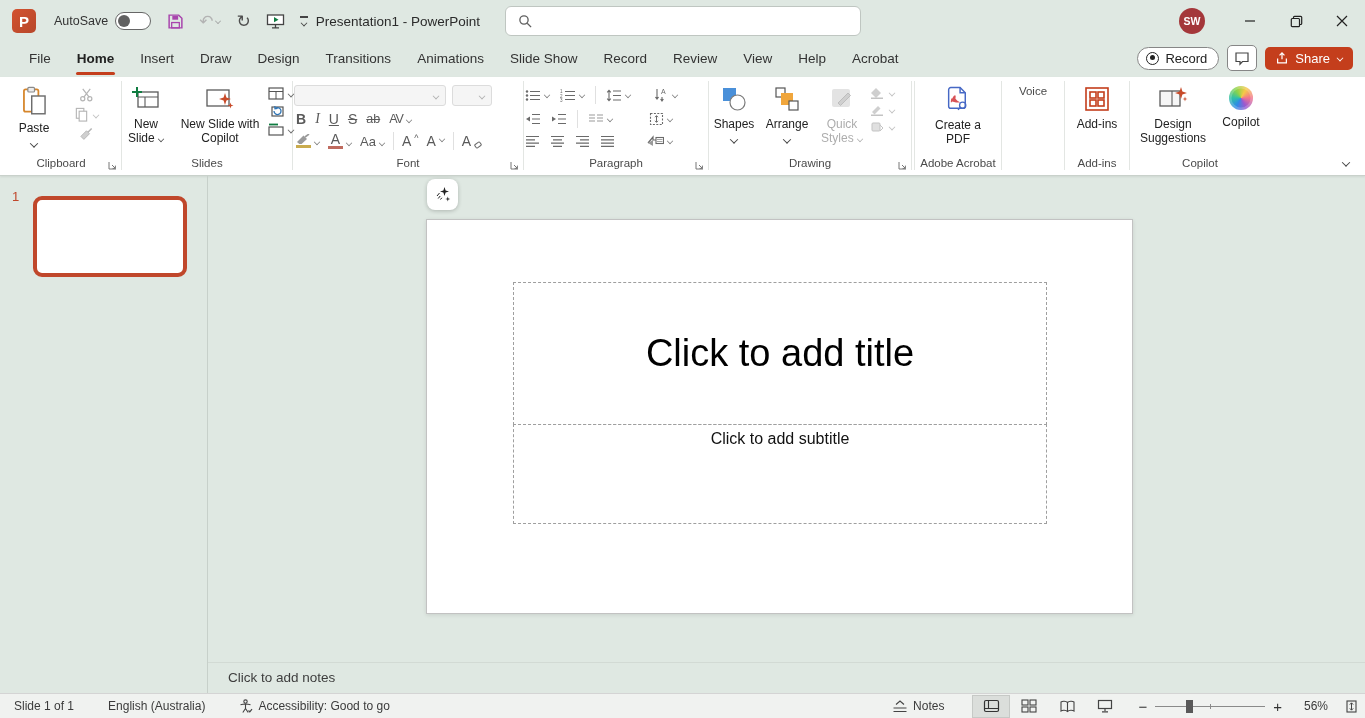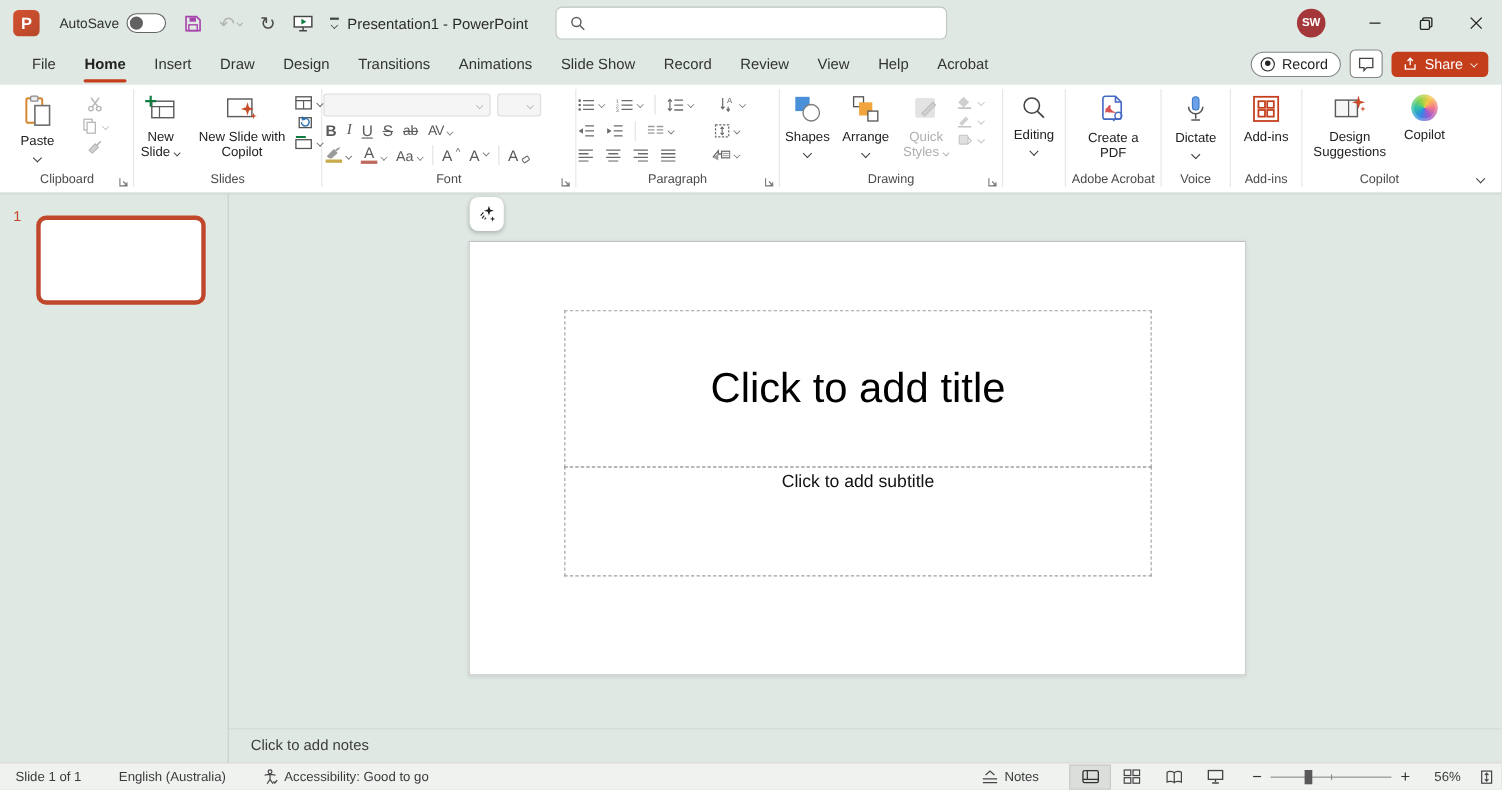--- a/index.html
+++ b/index.html
@@ -531,64 +531,40 @@
     </div>
     <div class="glabel">Drawing</div>
     <span class="dlg">
       <svg width="9" height="9" viewBox="0 0 9 9">
           <path d="M1 1v7h7 M4 4l3.4 3.4 M7.4 4.6v2.8h-2.8" fill="none" stroke="#777" stroke-width="1"></path>
         </svg>
     </span>
   </div>
   <div class="vsep"></div>
 
-  <div class="group" style="width:54px">
-    <div class="gbody">
-      <div class="big" style="width:52px">
-        <svg width="24" height="24" viewBox="0 0 24 24">
-          <circle cx="10" cy="10" r="7" fill="none" stroke="#444" stroke-width="1.4"></circle>
-          <path d="M15 15 L21 21" stroke="#444" stroke-width="1.6"></path>
-        </svg>
-        <div class="blabel"><span>Editing</span></div>
-        <div class="chevrow"><i class="chev"></i></div>
-      </div>
-    </div>
-    <div class="glabel"></div>
-  </div>
   <div class="vsep"></div>
 
   <div class="group" style="width:84px">
     <div class="gbody">
       <div class="big" style="width:60px">
         <svg width="26" height="27" viewBox="0 0 24 26">
           <path d="M5 1.5 h9 l5 5 v13 a2 2 0 0 1 -2 2 h-12 a2 2 0 0 1 -2 -2 v-16 a2 2 0 0 1 2 -2 z" fill="none" stroke="#4668c5" stroke-width="1.4"></path>
           <path d="M14 1.5 v5 h5" fill="none" stroke="#4668c5" stroke-width="1.4"></path>
           <path d="M6.5 12 c2 -4 4 -4 3 0 c2 3 4 3 5 4 c-3 0 -6 0 -8 -1 c-1 1 -2 2 -1 -3 z" fill="#d13438" opacity=".85"></path>
           <circle cx="16.5" cy="18.5" r="3" fill="none" stroke="#4668c5" stroke-width="1.3"></circle>
           <path d="M14.5 20.5 L12 23" stroke="#4668c5" stroke-width="1.3"></path>
         </svg>
         <div class="blabel" style="width:48px"><span>Create a PDF</span></div>
       </div>
     </div>
     <div class="glabel">Adobe Acrobat</div>
   </div>
   <div class="vsep"></div>
 
   <div class="group" style="width:60px">
-    <div class="gbody">
-      <div class="big" style="width:56px">
-        <svg width="22" height="27" viewBox="0 0 22 26">
-          <rect x="8" y="1.5" width="6" height="12" rx="3" fill="#6aa1e8" stroke="#3b78c9"></rect>
-          <path d="M4.5 10.5 a6.5 6.5 0 0 0 13 0" fill="none" stroke="#555" stroke-width="1.4"></path>
-          <path d="M11 17 v4.5 M7 22.5 h8" stroke="#555" stroke-width="1.4"></path>
-        </svg>
-        <div class="blabel"><span>Dictate</span></div>
-        <div class="chevrow"><i class="chev"></i></div>
-      </div>
-    </div>
     <div class="glabel">Voice</div>
   </div>
   <div class="vsep"></div>
 
   <div class="group" style="width:62px">
     <div class="gbody">
       <div class="big" style="width:58px">
         <svg width="26" height="26" viewBox="0 0 26 26">
           <rect x="2" y="2" width="22" height="22" fill="none" stroke="#c43e1c" stroke-width="1.6"></rect>
           <rect x="6" y="6" width="6" height="6" fill="none" stroke="#c43e1c" stroke-width="1.6"></rect>

